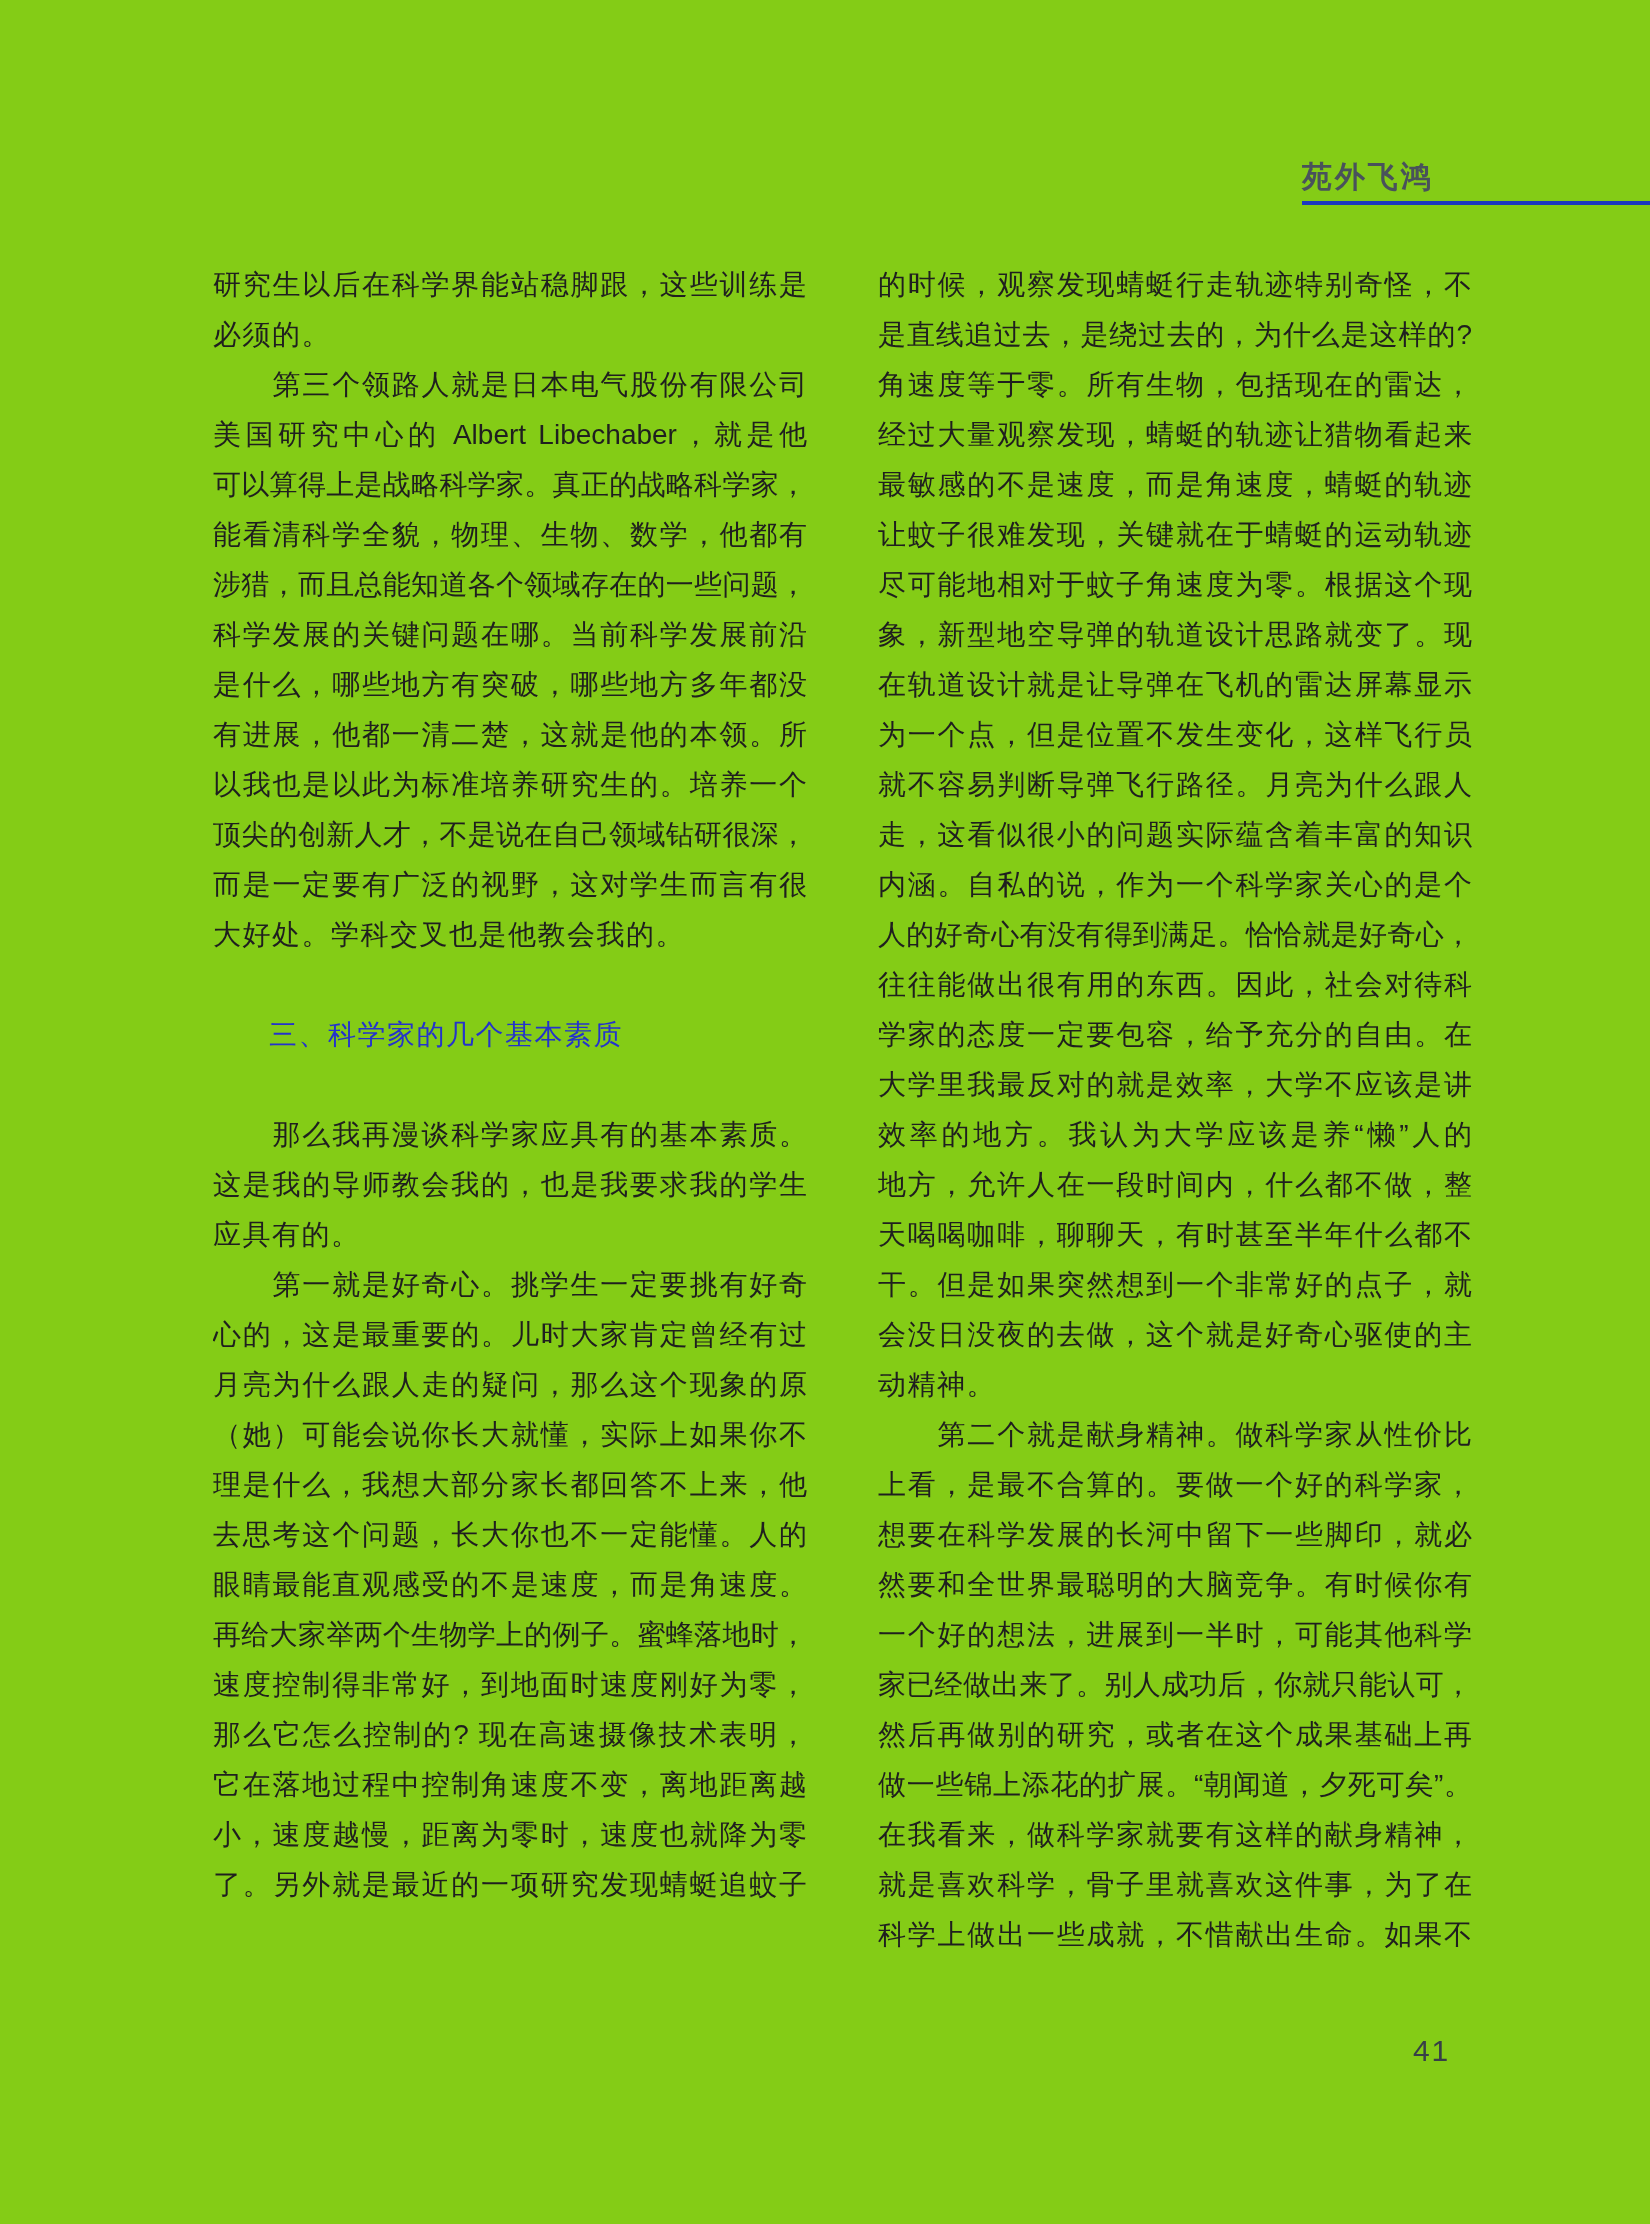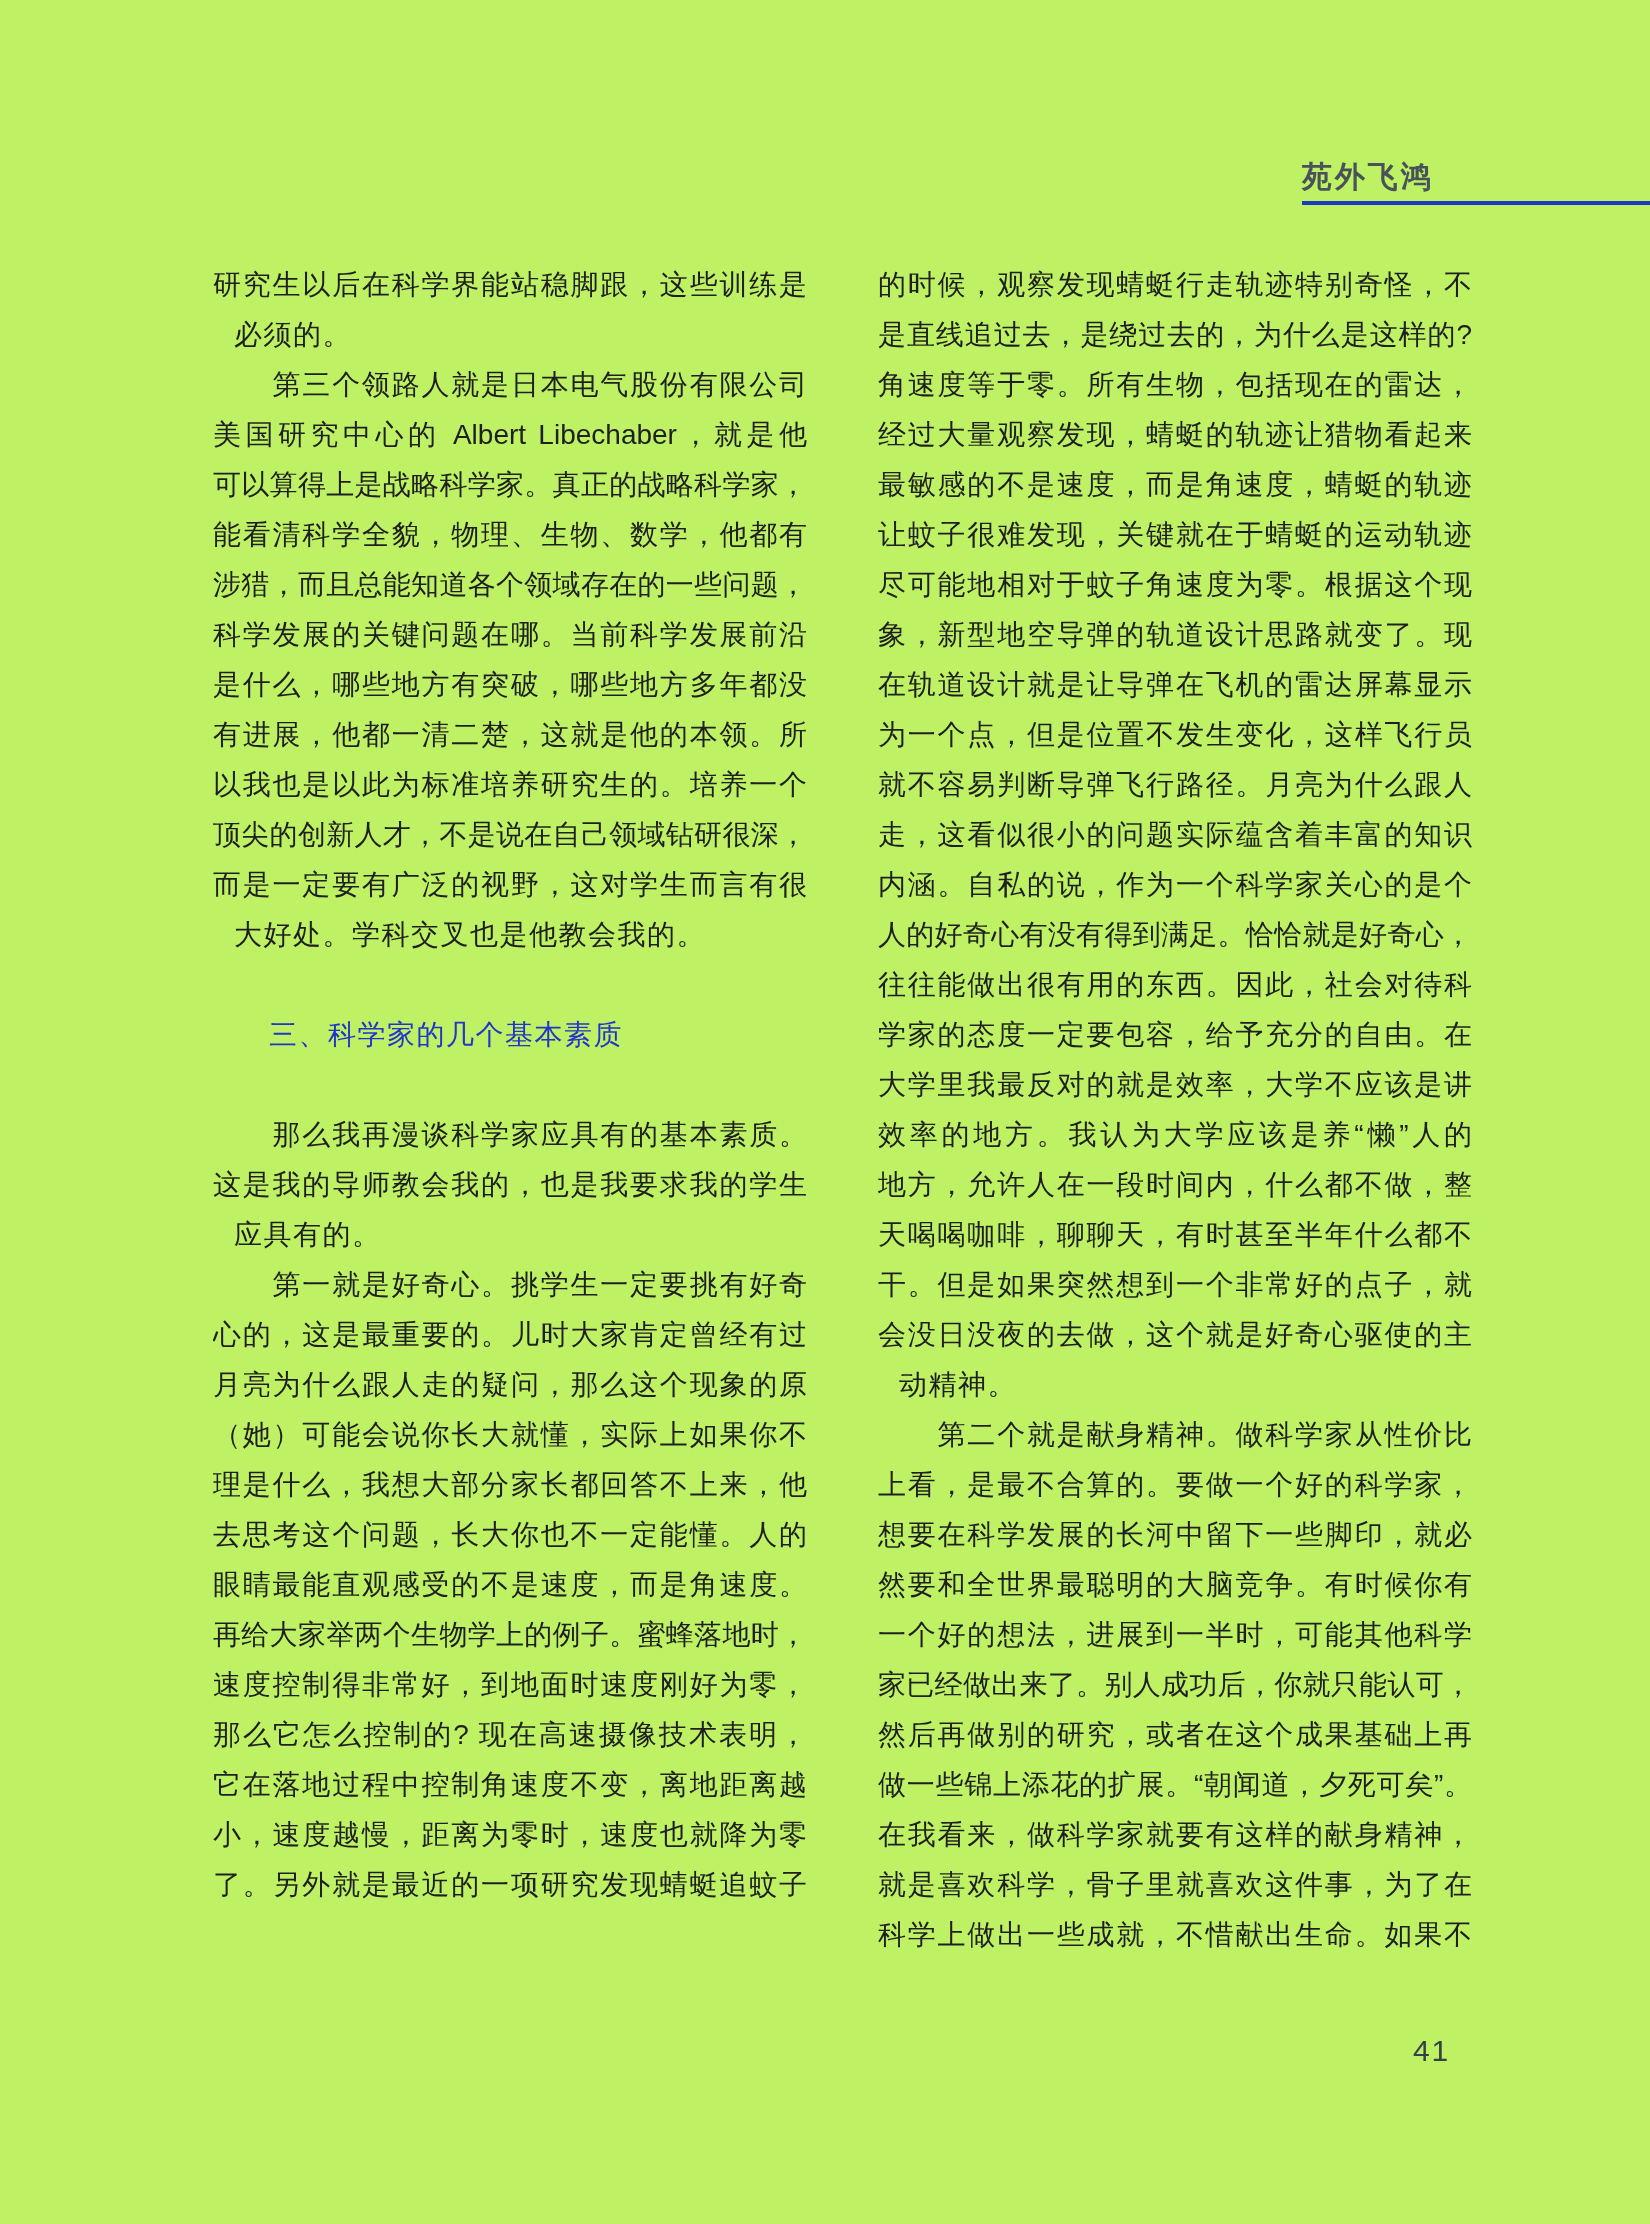--- a/index.html
+++ b/index.html
@@ -1,19 +1,19 @@
 <!DOCTYPE html>
 <html><head>
 <meta charset="utf-8">
 <style>
   html,body{margin:0;padding:0;background:#ffffff;}
   .page{
     position:relative;
     width:1651px;height:2224px;
-    background:#bef264;
+    background:#84cc16;
     font-family:"Liberation Sans","DejaVu Sans",sans-serif;
     color:#1f1f1f;
     overflow:hidden;
   }
   .header-title{
     position:absolute;
     left:1302px;top:157px;
     font-size:30px;
     letter-spacing:2.9px;
     font-weight:600;
@@ -41,21 +41,20 @@
     white-space:nowrap;
     text-align:justify;
     text-align-last:justify;
     text-justify:inter-character;
     overflow:hidden;
   }
   .line.end{
     text-align:right;
     text-align-last:left;
     letter-spacing:1.5px;
-    margin-left:21px;
   }
   .heading{
     height:50px;
     line-height:50px;
     margin:50px 0;
     padding-left:56px;
     font-size:28px;
     letter-spacing:1.5px;
     color:#2433cc;
     white-space:nowrap;

